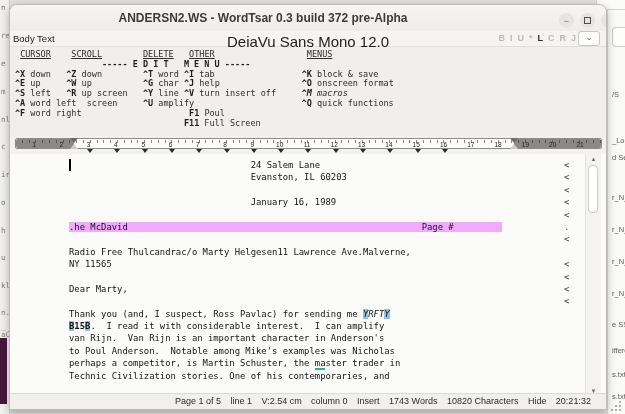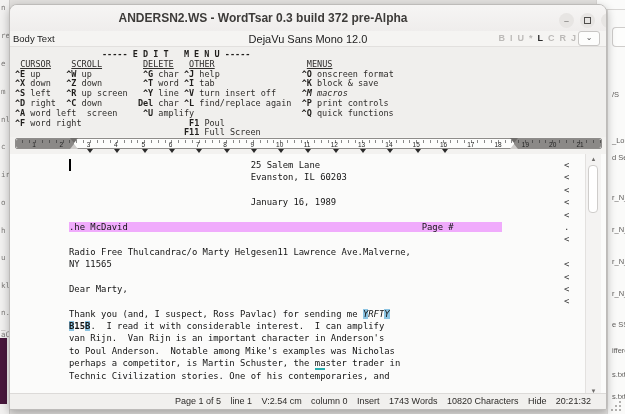--- a/index.html
+++ b/index.html
@@ -22,21 +22,21 @@
   #titlebar{position:absolute;left:0;top:0;width:100%;height:26px;background:linear-gradient(#f6f5f4,#efedec);
             border-bottom:1px solid #dbd9d7;}
   #title{position:absolute;left:0;right:90px;top:6px;text-align:center;font-size:12px;font-weight:bold;color:#3d3b39;white-space:nowrap;}
   .winbtn{position:absolute;top:8px;width:15px;height:15px;border-radius:50%;background:#e7e5e3;
           color:#4f4d4b;font-size:8px;line-height:15px;text-align:center;}
   #btn-min{left:549px;} #btn-max{left:570px;} #btn-close{left:591px;}
   #btn-max i{display:inline-block;width:5px;height:5px;border:1px solid #4f4d4b;margin-top:4px;}
   
   #formatbar{position:absolute;left:0;top:26px;width:100%;height:15px;background:#f5f4f2;border-bottom:1px solid #e2e0de;}
   #style-name{position:absolute;left:3px;top:2px;font-size:9.5px;color:#1c1c1c;}
-  #font-name{position:absolute;left:0;right:0;top:2px;text-align:center;font-size:11px;color:#1c1c1c;}
+  #font-name{position:absolute;left:0;right:0;top:2px;text-align:center;font-size:15px;color:#1c1c1c;}
   #toggles{position:absolute;right:30px;top:2px;display:flex;gap:5px;font-size:9px;font-weight:bold;}
   #toggles .tg{color:#bcbab8;} #toggles .tg.active{color:#2b2b2b;}
   #style-dd{position:absolute;right:6px;top:0px;width:20px;height:13px;background:#fdfdfc;border:1px solid #c8c6c4;
             border-radius:3px;text-align:center;font-size:8px;color:#555;line-height:12px;}
   
   #menu{position:absolute;left:0;top:42px;width:100%;height:90px;background:#f0efed;
         font-family:"DejaVu Sans Mono",monospace;font-size:8.5px;color:#2f2d2b;padding:3px 0 0 5px;box-sizing:border-box;}
   .menu-line{white-space:pre;height:9.8px;line-height:9.8px;}
   .mk{font-weight:bold;color:#1f1d1b;}
   .mh{text-decoration:underline;}
@@ -144,26 +144,25 @@
           <span class="tg">C</span>
           <span class="tg">R</span>
           <span class="tg">J</span>
         </div>
       <div id="style-dd">
         <span>⌄</span>
       </div>
     </div>
 
     <div id="menu">
+        <div class="menu-line"><span class=""> </span><span class="mh">CURSOR</span><span class="">    </span><span class="mh">SCROLL</span><span class="">        </span><span class="mh">DELETE</span><span class="">   </span><span class="mh">OTHER</span><span class="">                  </span><span class="mh">MENUS</span></div>
         <div class="menu-line"><span class="mk">                 ----- E D I T   M E N U -----</span></div>
-        <div class="menu-line"><span class=""> </span><span class="mh">CURSOR</span><span class="">    </span><span class="mh">SCROLL</span><span class="">        </span><span class="mh">DELETE</span><span class="">   </span><span class="mh">OTHER</span><span class="">                  </span><span class="mh">MENUS</span></div>
+        <div class="menu-line"><span class="mk">^X</span><span class=""> down   </span><span class="mk">^Z</span><span class=""> down        </span><span class="mk">^T</span><span class=""> word </span><span class="mk">^I</span><span class=""> tab                 </span><span class="mk">^K</span><span class=""> block &amp; save</span></div>
         <div class="menu-line"><span class="mk">^E</span><span class=""> up     </span><span class="mk">^W</span><span class=""> up          </span><span class="mk">^G</span><span class=""> char </span><span class="mk">^J</span><span class=""> help                </span><span class="mk">^O</span><span class=""> onscreen format</span></div>
-        <div class="menu-line"><span class="mk">^X</span><span class=""> down   </span><span class="mk">^Z</span><span class=""> down        </span><span class="mk">^T</span><span class=""> word </span><span class="mk">^I</span><span class=""> tab                 </span><span class="mk">^K</span><span class=""> block &amp; save</span></div>
         <div class="menu-line"><span class="mk">^S</span><span class=""> left   </span><span class="mk">^R</span><span class=""> up screen   </span><span class="mk">^Y</span><span class=""> line </span><span class="mk">^V</span><span class=""> turn insert off     </span><span class="mk mi">^M</span><span class="mi"> macros</span></div>
-        <div class="menu-line"><span class="mk">^D</span><span class=""> right  </span><span class="mk">^C</span><span class=""> down       </span><span class="mk">Del</span><span class=""> char </span><span class="mk">^L</span><span class=""> find/replace again  </span><span class="mk">^P</span><span class=""> print controls</span></div>
         <div class="menu-line"><span class="mk">^A</span><span class=""> word left  screen     </span><span class="mk">^U</span><span class=""> amplify                     </span><span class="mk">^Q</span><span class=""> quick functions</span></div>
         <div class="menu-line"><span class="mk">^F</span><span class=""> word right                     </span><span class="mk">F1</span><span class=""> Poul</span></div>
         <div class="menu-line"><span class="">                                 </span><span class="mk">F11</span><span class=""> Full Screen</span></div>
       </div>
 
     <div id="ruler-strip">
       <div id="ruler">
         <div class="ruler-dark" style="left:0;width:58px;border-radius:2px 0 0 2px;"></div>
         <div class="ruler-dark" style="left:498px;right:0;border-radius:0 2px 2px 0;"></div>
         <div id="ruler-ticks"></div>
@@ -212,21 +211,21 @@
           <div class="tabstop" style="left: 322.7px;"></div>
           <div class="tabstop" style="left: 350px;"></div>
           <div class="tabstop" style="left: 377.3px;"></div>
           <div class="tabstop" style="left: 404.6px;"></div>
           <div class="tabstop" style="left: 431.9px;"></div>
         </div>
     </div>
 
     <div id="doc">
       <div id="doc-lines">
-          <div class="dline"><span class="dtext"><span class="">                                  25 Salem Lane</span></span><span class="flag">&lt;</span></div>
+          <div class="dline"><span class="dtext"><span class="">                                  24 Salem Lane</span></span><span class="flag">&lt;</span></div>
           <div class="dline"><span class="dtext"><span class="">                                  Evanston, IL 60203</span></span><span class="flag">&lt;</span></div>
           <div class="dline"><span class="dtext"></span><span class="flag">&lt;</span></div>
           <div class="dline"><span class="dtext"><span class="">                                  January 16, 1989</span></span><span class="flag">&lt;</span></div>
           <div class="dline"><span class="dtext"></span><span class="flag">&lt;</span></div>
           <div class="dline hl"><span class="dtext"><span class="">.he McDavid                                                       Page #         </span></span><span class="flag">.</span></div>
           <div class="dline"><span class="dtext"></span><span class="flag">&lt;</span></div>
           <div class="dline"><span class="dtext"><span class="">Radio Free Thulcandrac/o Marty Helgesen11 Lawrence Ave.Malverne,</span></span></div>
           <div class="dline"><span class="dtext"><span class="">NY 11565</span></span><span class="flag">&lt;</span></div>
           <div class="dline"><span class="dtext"></span><span class="flag">&lt;</span></div>
           <div class="dline"><span class="dtext"><span class="">Dear Marty,</span></span><span class="flag">&lt;</span></div>

